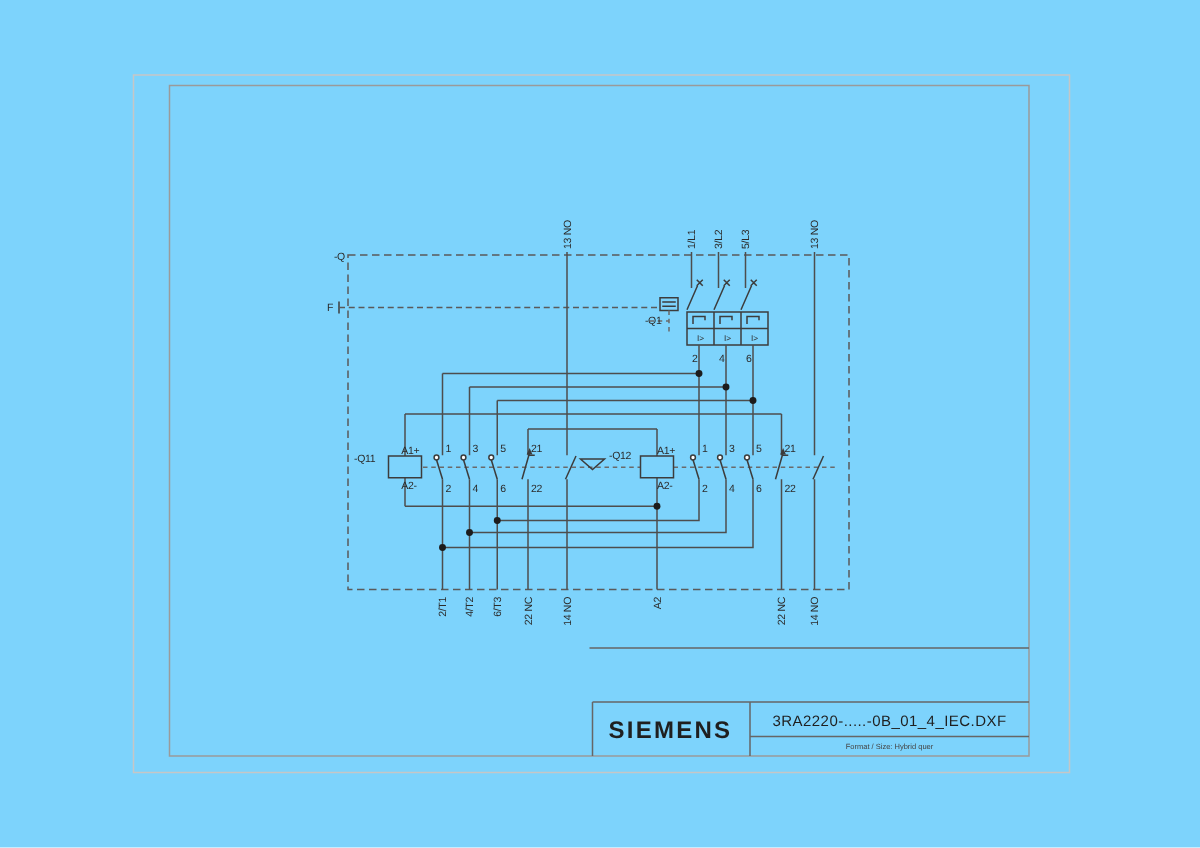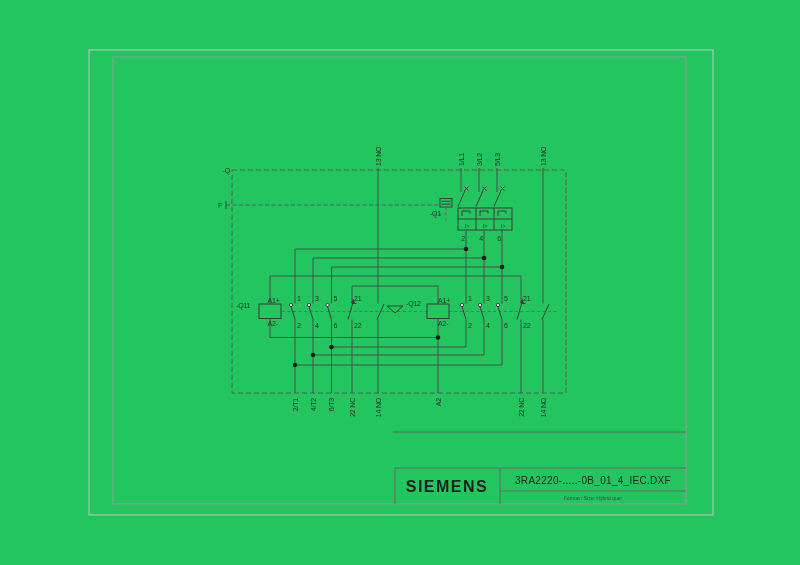--- a/index.html
+++ b/index.html
@@ -1,16 +1,16 @@
 <!DOCTYPE html>
 <html><head>
 <meta charset="utf-8">
 <style>
   html,body{margin:0;padding:0;background:#ffffff;}
-  .page{position:relative;width:800px;height:565px;background:#22c55e;overflow:hidden;
+  .page{position:relative;width:800px;height:565px;background:#7dd3fc;overflow:hidden;
         font-family:"Liberation Sans", sans-serif;}
   svg text{font-family:"Liberation Sans", sans-serif;fill:#2b2b2b;}
   .lbl{font-size:7px;letter-spacing:-0.2px;}
   .lbl-sm{font-size:5.5px;}
   .brand{font-size:16px;font-weight:bold;letter-spacing:1.5px;fill:#1f1f1f;}
   .drawing-name{font-size:10px;letter-spacing:0.3px;fill:#1f1f1f;}
   .format-line{font-size:5px;fill:#444;}
   .wire{stroke:#4d4d4d;stroke-width:1;fill:none;}
   .sym{stroke:#3c3c3c;stroke-width:1;fill:none;}
   .dashed{stroke:#5a5a5a;stroke-width:1;fill:none;stroke-dasharray:5 3;}

